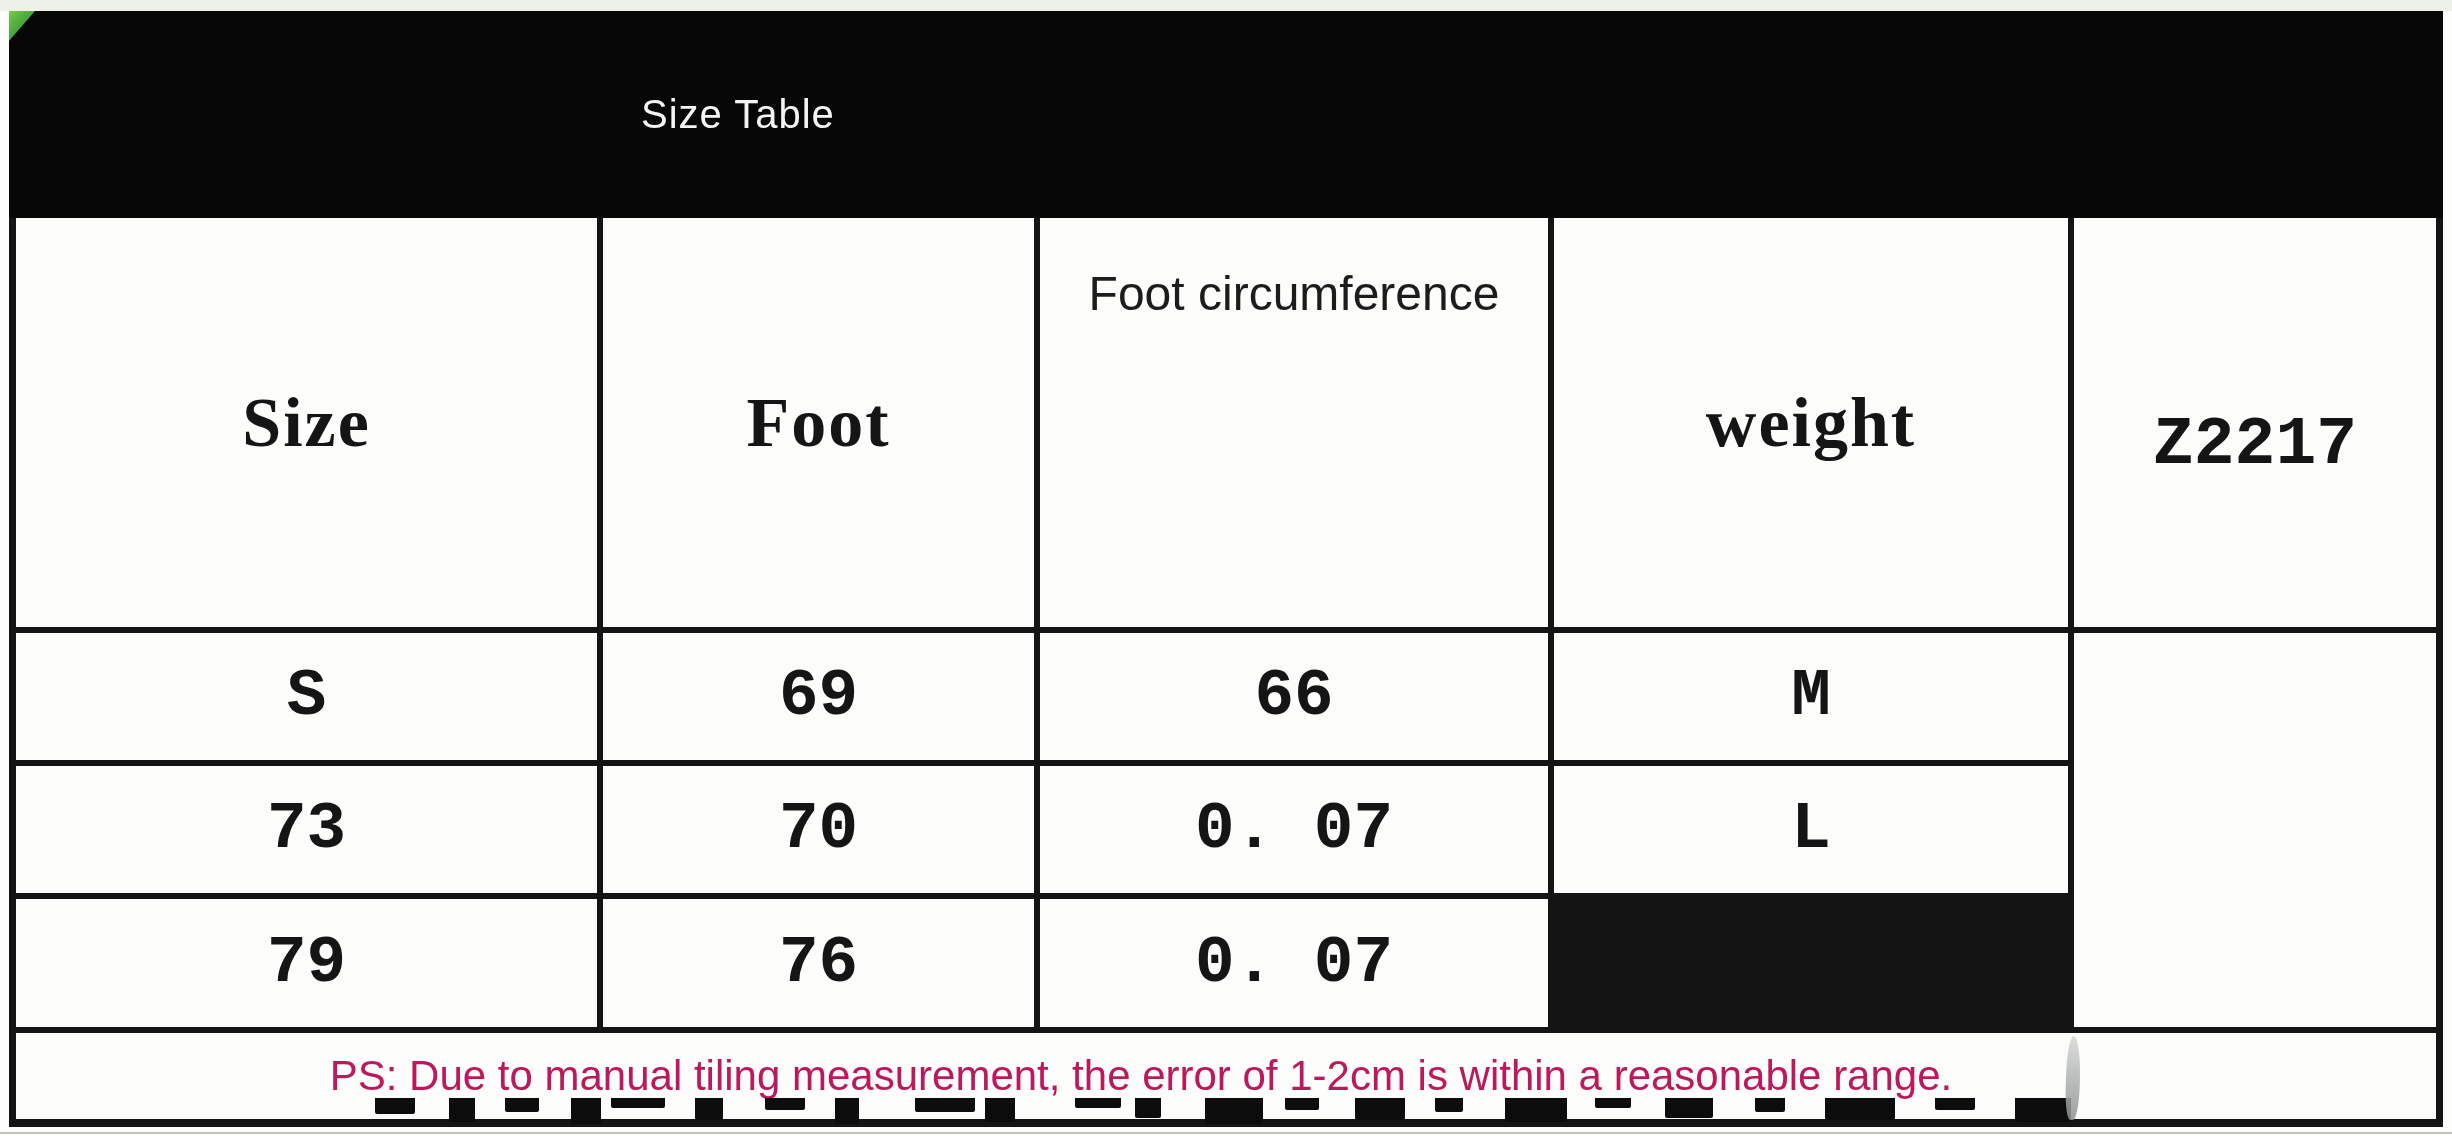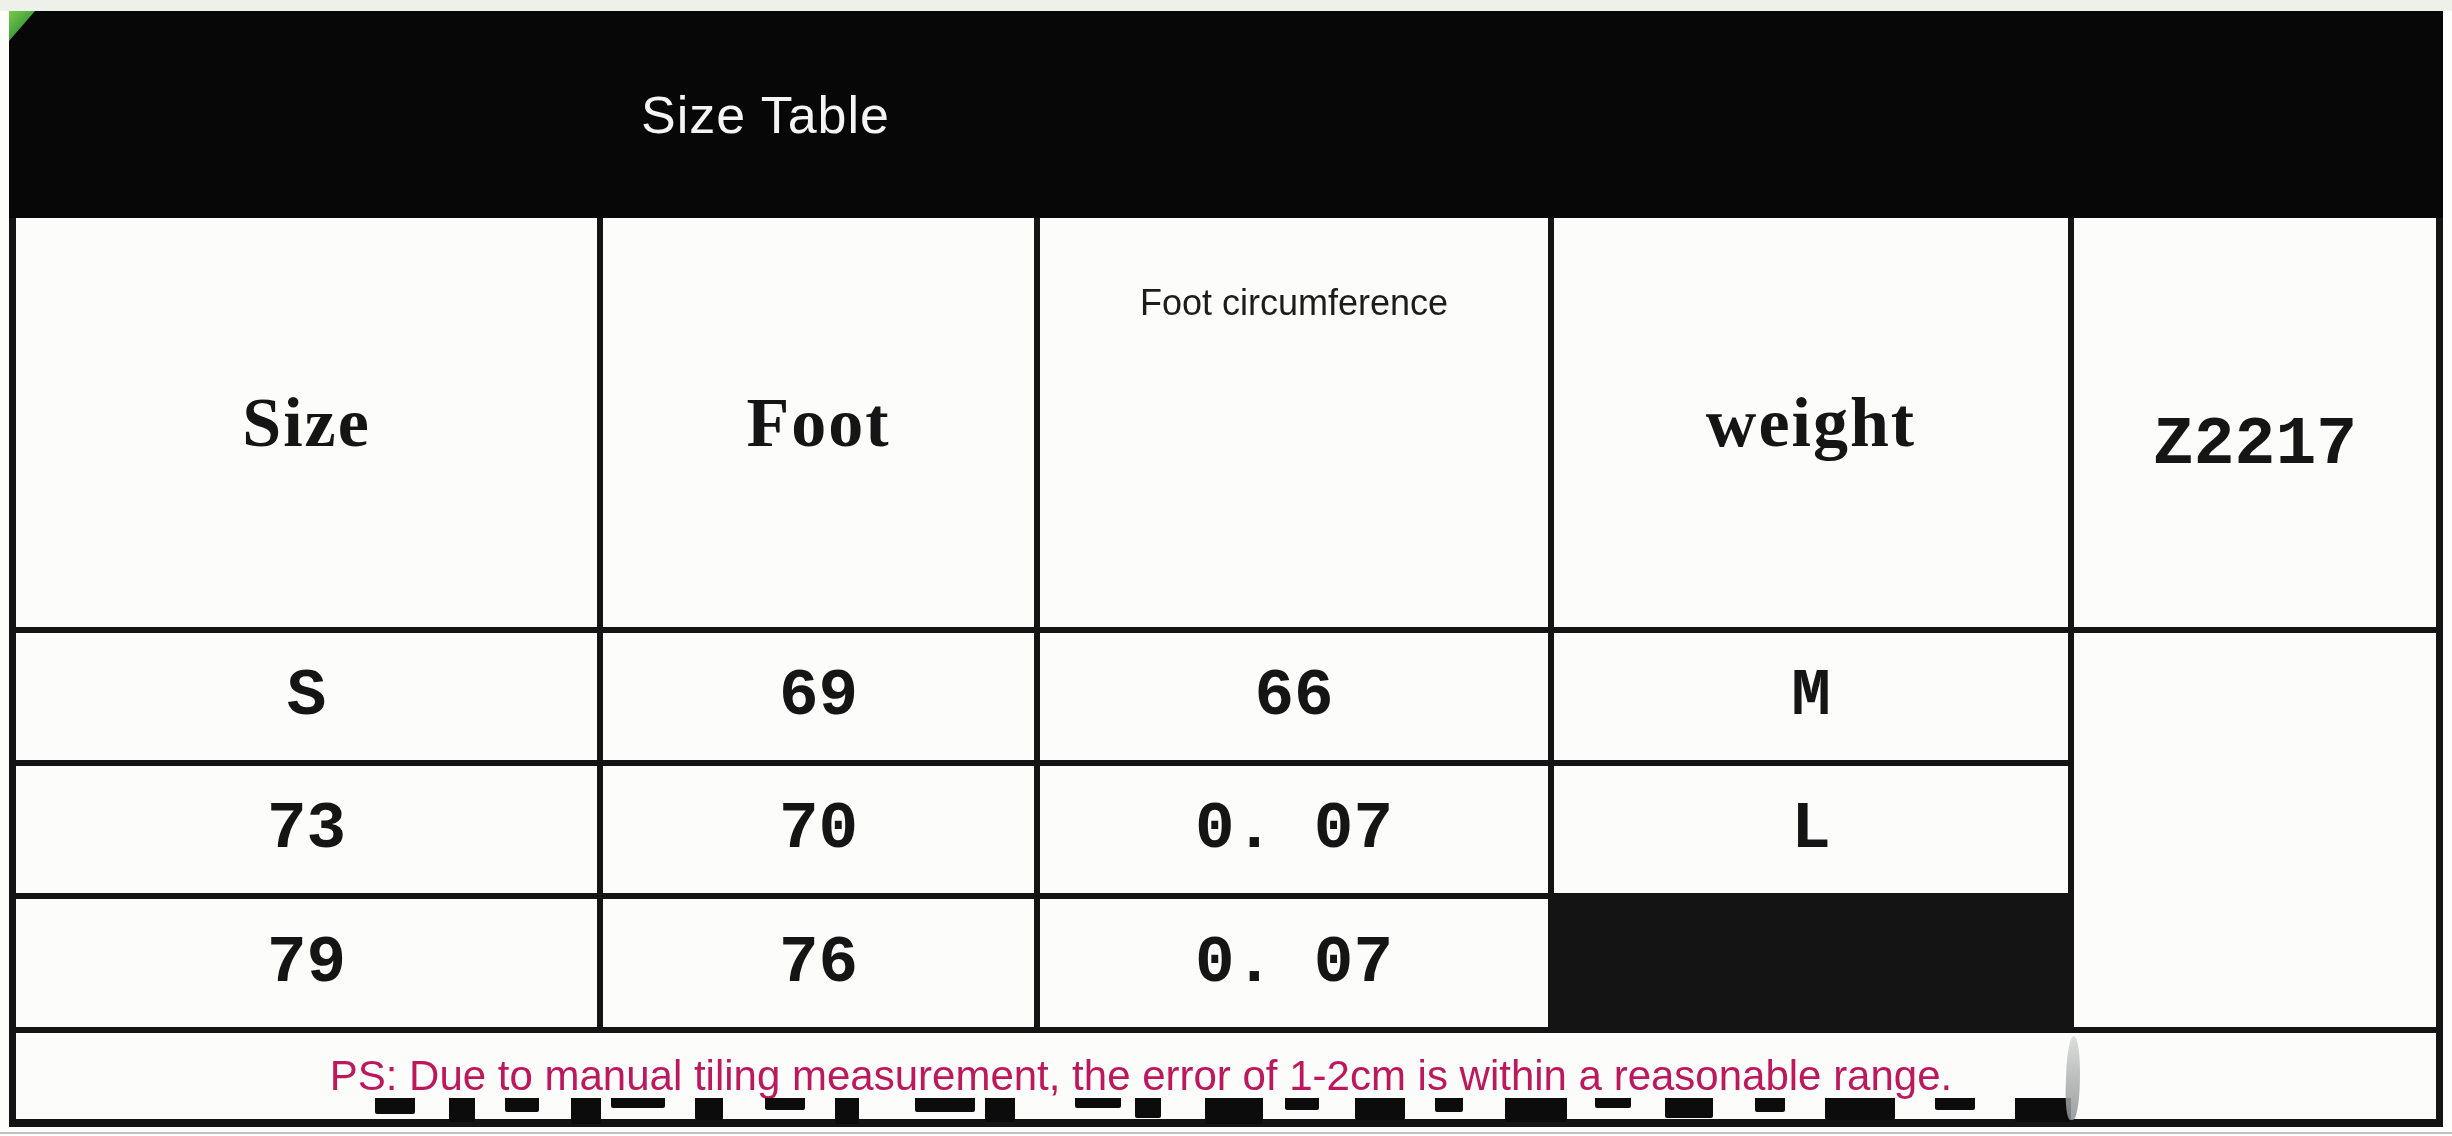--- a/index.html
+++ b/index.html
@@ -25,21 +25,21 @@
   }
   .green-corner{
     position:absolute;left:0;top:0;
     width:26px;height:30px;
     background:linear-gradient(135deg,#7cc94b 0%,#3f9e3a 55%,#2e7d2f 100%);
     clip-path:polygon(0 0,100% 0,0 100%);
   }
   .bar-title{
     position:absolute;left:632px;top:0;height:207px;
     display:flex;align-items:center;
-    font-size:52px;letter-spacing:1px;color:#f4f4f4;
+    font-size:40px;letter-spacing:1px;color:#f4f4f4;
   }
   .grid{
     display:grid;
     width:2434px;height:909px;
     box-sizing:border-box;
     grid-template-columns:581px 431px 508px 514px auto;
     grid-template-rows:409px 127px 127px 128px auto;
     gap:6px;
     background:#141414;
     border:7px solid #141414;
@@ -51,22 +51,22 @@
     display:flex;align-items:center;justify-content:center;
     overflow:hidden;
   }
   .mono{
     font-family:"Liberation Mono","DejaVu Sans Mono",monospace;
     font-weight:700;
   }
   .hdr{font-size:70px;letter-spacing:2px;font-family:Liberation Serif, serif;}
   .foot-hdr{
     align-items:flex-start;
-    padding-top:64px;
-    font-size:36px;
+    padding-top:48px;
+    font-size:48px;
     font-family:"Liberation Sans",sans-serif;
     font-weight:400;
     color:#1c1c1c;
   }
   .code-cell{font-size:68px;font-weight:600;}
   .code-cell span{transform:translateY(22px);display:inline-block;}
   .data{font-size:66px;}
   .merged-empty{grid-column:5;grid-row:2/5;}
   .note-cell{
     grid-column:1/6;grid-row:5;

